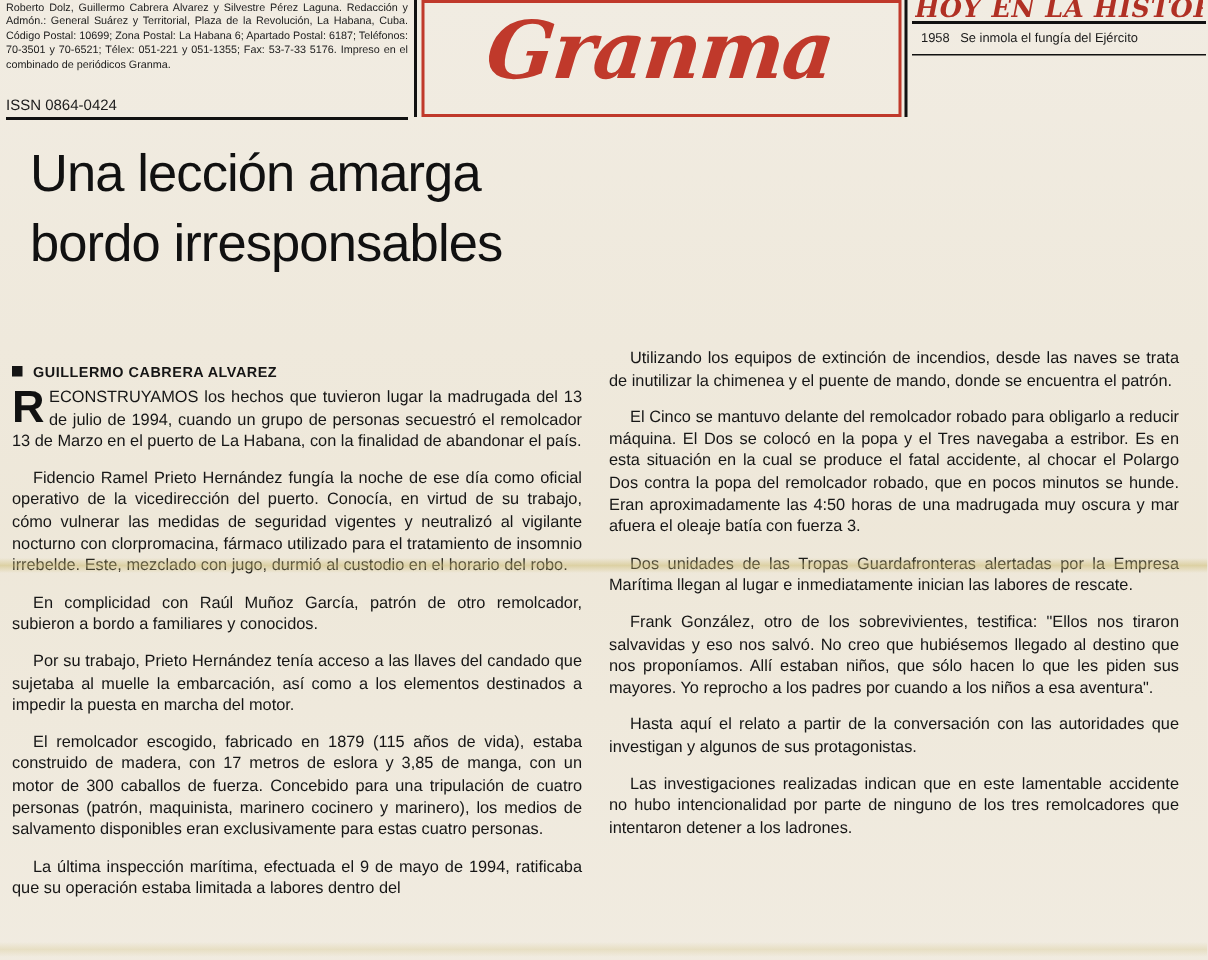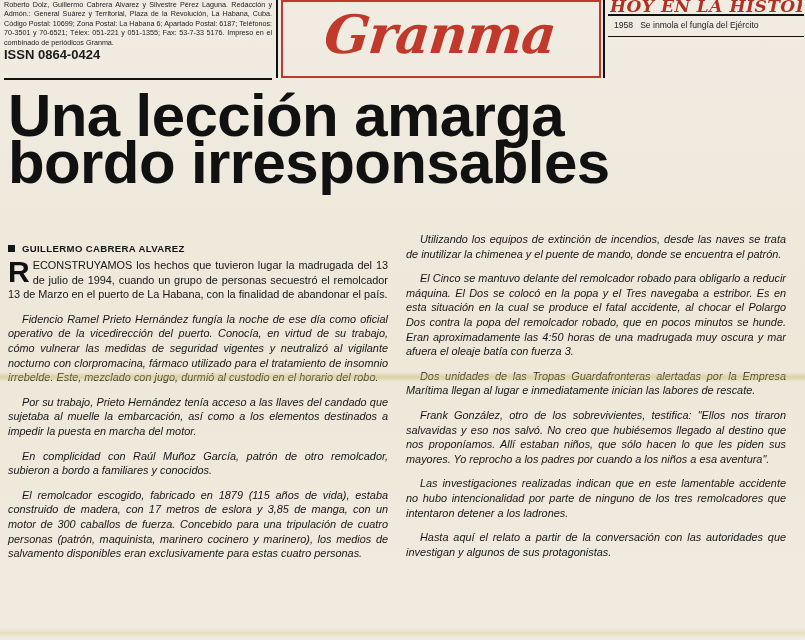--- a/index.html
+++ b/index.html
@@ -41,21 +41,21 @@
     position: absolute;
     left: 4px; top: 0px;
     width: 268px;
     height: 76px;
     font-size: 7.2px;
     line-height: 9.4px;
     color: #1b1b1b;
     text-align: justify;
     padding-right: 2px;
   }
-  .imprint .issn { display:block; margin-top: 3px; font-weight: bold; font-size: 13px;}
+  .imprint .issn { display:block; margin-top: 19px; font-weight: normal; font-size: 10px;}
   .imprint-rule {
     position: absolute;
     left: 4px; top: 78px;
     width: 268px;
     height: 2px;
     background: #111;
   }
   .vrule {
     position: absolute;
     top: 0px;
@@ -125,25 +125,25 @@
     position: absolute;
     left: 0px; top: 36px;
     width: 196px;
     height: 1px;
     background: #111;
   }
 
   
   .headline {
     position: absolute;
-    left: 8px; top: 92px;
+    left: 20px; top: 92px;
     width: 680px;
     font-family: "Liberation Sans", sans-serif;
-    font-weight: bold;
-    font-size: 60px;
+    font-weight: normal;
+    font-size: 35px;
     line-height: 47px;
     letter-spacing: -0.6px;
     color: #111;
   }
   .headline .l2 { display: block; }
 
   
   .byline {
     position: absolute;
     left: 8px; top: 243px;
@@ -167,21 +167,21 @@
     width: 380px;
     font-size: 10.9px;
     line-height: 14.6px;
     color: #161616;
     text-align: justify;
     font-family: "Liberation Sans", sans-serif;
   }
   .col.left  { left: 8px; }
   .col.right { left: 406px; top: 232px; }
   .col p { margin: 0 0 10px 0; text-indent: 0; }
-  .col p.ind { text-indent: 14px; font-style: italic; }
+  .col p.ind { text-indent: 14px; }
   .dropcap {
     float: left;
     font-size: 30px;
     line-height: 24px;
     font-weight: bold;
     padding: 2px 3px 0 0;
     font-family: "Liberation Sans", sans-serif;
     color: #111;
   }
 </style>
@@ -223,30 +223,31 @@
     <span class="l2">bordo irresponsables</span>
   </div>
 
   <div class="byline">
     <span class="sq"></span><span>GUILLERMO CABRERA ALVAREZ</span>
   </div>
 
   <div class="col left">
     <p><span class="dropcap">R</span><span>ECONSTRUYAMOS los hechos que tuvieron lugar la madrugada del 13 de julio de 1994, cuando un grupo de personas secuestró el remolcador 13 de Marzo en el puerto de La Habana, con la finalidad de abandonar el país.</span></p>
     <p class="ind"><span>Fidencio Ramel Prieto Hernández fungía la noche de ese día como oficial operativo de la vicedirección del puerto. Conocía, en virtud de su trabajo, cómo vulnerar las medidas de seguridad vigentes y neutralizó al vigilante nocturno con clorpromacina, fármaco utilizado para el tratamiento de insomnio irrebelde. Este, mezclado con jugo, durmió al custodio en el horario del robo.</span></p>
+    <p class="ind"><span>En complicidad con Raúl Muñoz García, patrón de otro remolcador, subieron a bordo a familiares y conocidos.</span></p>
     <p class="ind"><span>Por su trabajo, Prieto Hernández tenía acceso a las llaves del candado que sujetaba al muelle la embarcación, así como a los elementos destinados a impedir la puesta en marcha del motor.</span></p>
-    <p class="ind"><span>En complicidad con Raúl Muñoz García, patrón de otro remolcador, subieron a bordo a familiares y conocidos.</span></p>
     <p class="ind"><span>El remolcador escogido, fabricado en 1879 (115 años de vida), estaba construido de madera, con 17 metros de eslora y 3,85 de manga, con un motor de 300 caballos de fuerza. Concebido para una tripulación de cuatro personas (patrón, maquinista, marinero cocinero y marinero), los medios de salvamento disponibles eran exclusivamente para estas cuatro personas.</span></p>
+    <p class="ind"><span>La última inspección marítima, efectuada el 9 de mayo de 1994, ratificaba que su operación estaba limitada a labores dentro del</span></p>
   </div>
 
   <div class="col right">
     <p class="ind"><span>Utilizando los equipos de extinción de incendios, desde las naves se trata de inutilizar la chimenea y el puente de mando, donde se encuentra el patrón.</span></p>
     <p class="ind"><span>El Cinco se mantuvo delante del remolcador robado para obligarlo a reducir máquina. El Dos se colocó en la popa y el Tres navegaba a estribor. Es en esta situación en la cual se produce el fatal accidente, al chocar el Polargo Dos contra la popa del remolcador robado, que en pocos minutos se hunde. Eran aproximadamente las 4:50 horas de una madrugada muy oscura y mar afuera el oleaje batía con fuerza 3.</span></p>
     <p class="ind"><span>Dos unidades de las Tropas Guardafronteras alertadas por la Empresa Marítima llegan al lugar e inmediatamente inician las labores de rescate.</span></p>
     <p class="ind"><span>Frank González, otro de los sobrevivientes, testifica: "Ellos nos tiraron salvavidas y eso nos salvó. No creo que hubiésemos llegado al destino que nos proponíamos. Allí estaban niños, que sólo hacen lo que les piden sus mayores. Yo reprocho a los padres por cuando a los niños a esa aventura".</span></p>
+    <p class="ind"><span>Hasta aquí el relato a partir de la conversación con las autoridades que investigan y algunos de sus protagonistas.</span></p>
     <p class="ind"><span>Las investigaciones realizadas indican que en este lamentable accidente no hubo intencionalidad por parte de ninguno de los tres remolcadores que intentaron detener a los ladrones.</span></p>
-    <p class="ind"><span>Hasta aquí el relato a partir de la conversación con las autoridades que investigan y algunos de sus protagonistas.</span></p>
   </div>
 
   <div class="scanline" style="top:372px;"></div>
   <div class="scanline" style="top:628px; opacity:0.5;"></div>
 
 </div>
 
 </body></html>

